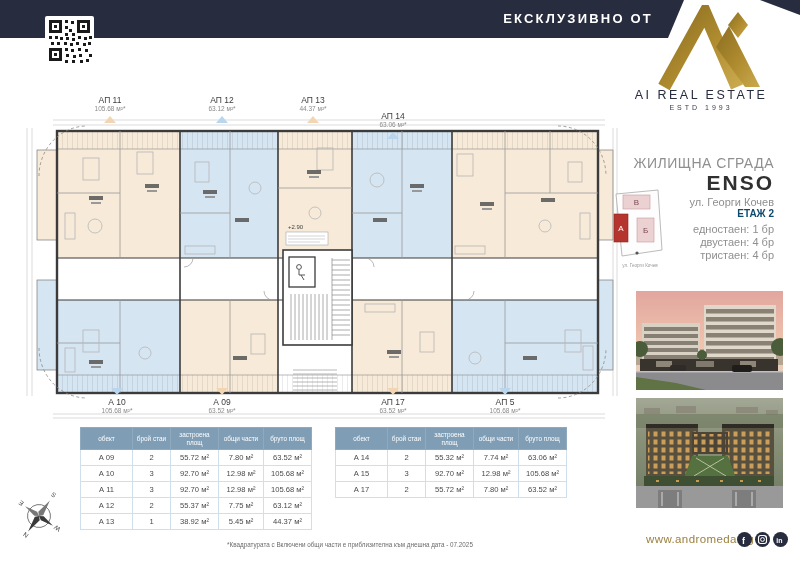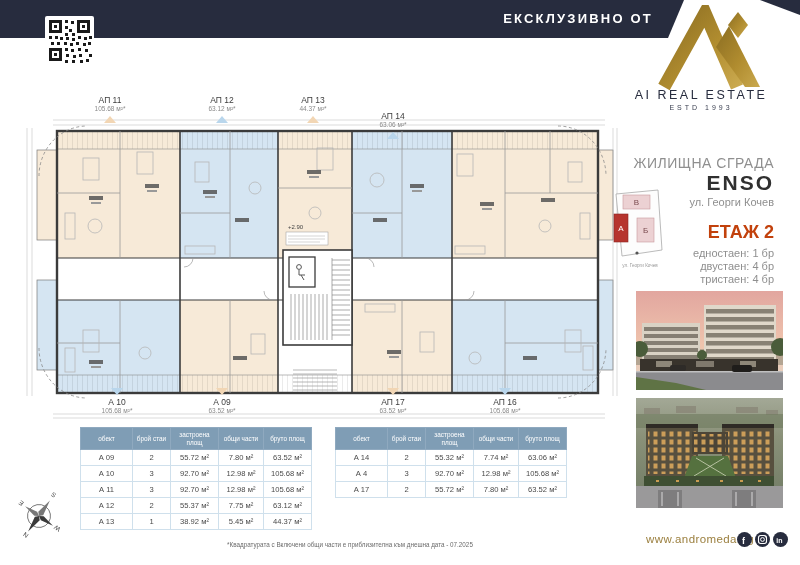--- a/index.html
+++ b/index.html
@@ -20,21 +20,21 @@
   .tri{width:0;height:0;margin:3px auto 0 auto;border-left:6px solid transparent;border-right:6px solid transparent;}
   .tri-up-peach{border-bottom:7px solid #f2d6b4;}
   .tri-up-blue{border-bottom:7px solid #b9d6ec;}
   .tri-dn-peach{border-top:7px solid #f2d6b4;margin:0 auto 3px auto;}
   .tri-dn-blue{border-top:7px solid #b9d6ec;margin:0 auto 3px auto;}
   
   .project-panel{position:absolute;right:26px;top:155px;width:215px;text-align:right;}
   .p-type{font-size:14px;color:#8f8f8f;letter-spacing:0.5px;}
   .p-name{font-size:21px;font-weight:bold;color:#303030;letter-spacing:2px;line-height:24px;}
   .p-addr{font-size:11px;color:#8f8f8f;margin-top:1px;}
-  .p-floor{font-size:18px;font-weight:bold;color:#c2410c;margin-top:14px;}
+  .p-floor{font-size:10px;font-weight:bold;color:#0c4a6e;}
   .p-unit{font-size:11px;color:#8f8f8f;line-height:13px;}
   
   .area-table{position:absolute;border-collapse:collapse;table-layout:fixed;}
   .area-table th{background:#7f9db5;color:#ffffff;font-weight:normal;font-size:6.4px;
      line-height:7.5px;padding:3px 1px;border:1px solid #8fa9bf;text-align:center;}
   .area-table td{font-size:7.6px;color:#4a4a4a;text-align:center;padding:0;height:15px;
      border:1px solid #cfe0ec;background:#ffffff;}
   .footnote{position:absolute;left:213px;top:541px;width:274px;text-align:center;
      font-size:6.3px;color:#6b6b6b;}
   
@@ -315,21 +315,21 @@
     <div class="uname">А 09</div>
     <div class="uarea">63.52 м²*</div>
   </div>
   <div class="unit-label" style="left:356px;top:388px">
     <div class="tri tri-dn-peach"></div>
     <div class="uname">АП 17</div>
     <div class="uarea">63.52 м²*</div>
   </div>
   <div class="unit-label" style="left:468px;top:388px">
     <div class="tri tri-dn-blue"></div>
-    <div class="uname">АП 16</div>
+    <div class="uname">АП 5</div>
     <div class="uarea">105.68 м²*</div>
   </div>
 
   <div class="project-panel">
     <div class="p-type">ЖИЛИЩНА СГРАДА</div>
     <div class="p-name">ENSO</div>
     <div class="p-addr">ул. Георги Кочев</div>
     <div class="p-floor">ЕТАЖ 2</div>
     <div class="p-unit" style="margin-top:4px">едностаен: 1 бр</div>
     <div class="p-unit">двустаен: 4 бр</div>
@@ -536,21 +536,21 @@
       </thead>
     <tbody>
       <tr>
           <td>А 14</td>
           <td>2</td>
           <td>55.32 м²</td>
           <td>7.74 м²</td>
           <td>63.06 м²</td>
         </tr>
       <tr>
-          <td>А 4</td>
+          <td>А 15</td>
           <td>3</td>
           <td>92.70 м²</td>
           <td>12.98 м²</td>
           <td>105.68 м²</td>
         </tr>
       <tr>
           <td>А 17</td>
           <td>2</td>
           <td>55.72 м²</td>
           <td>7.80 м²</td>

